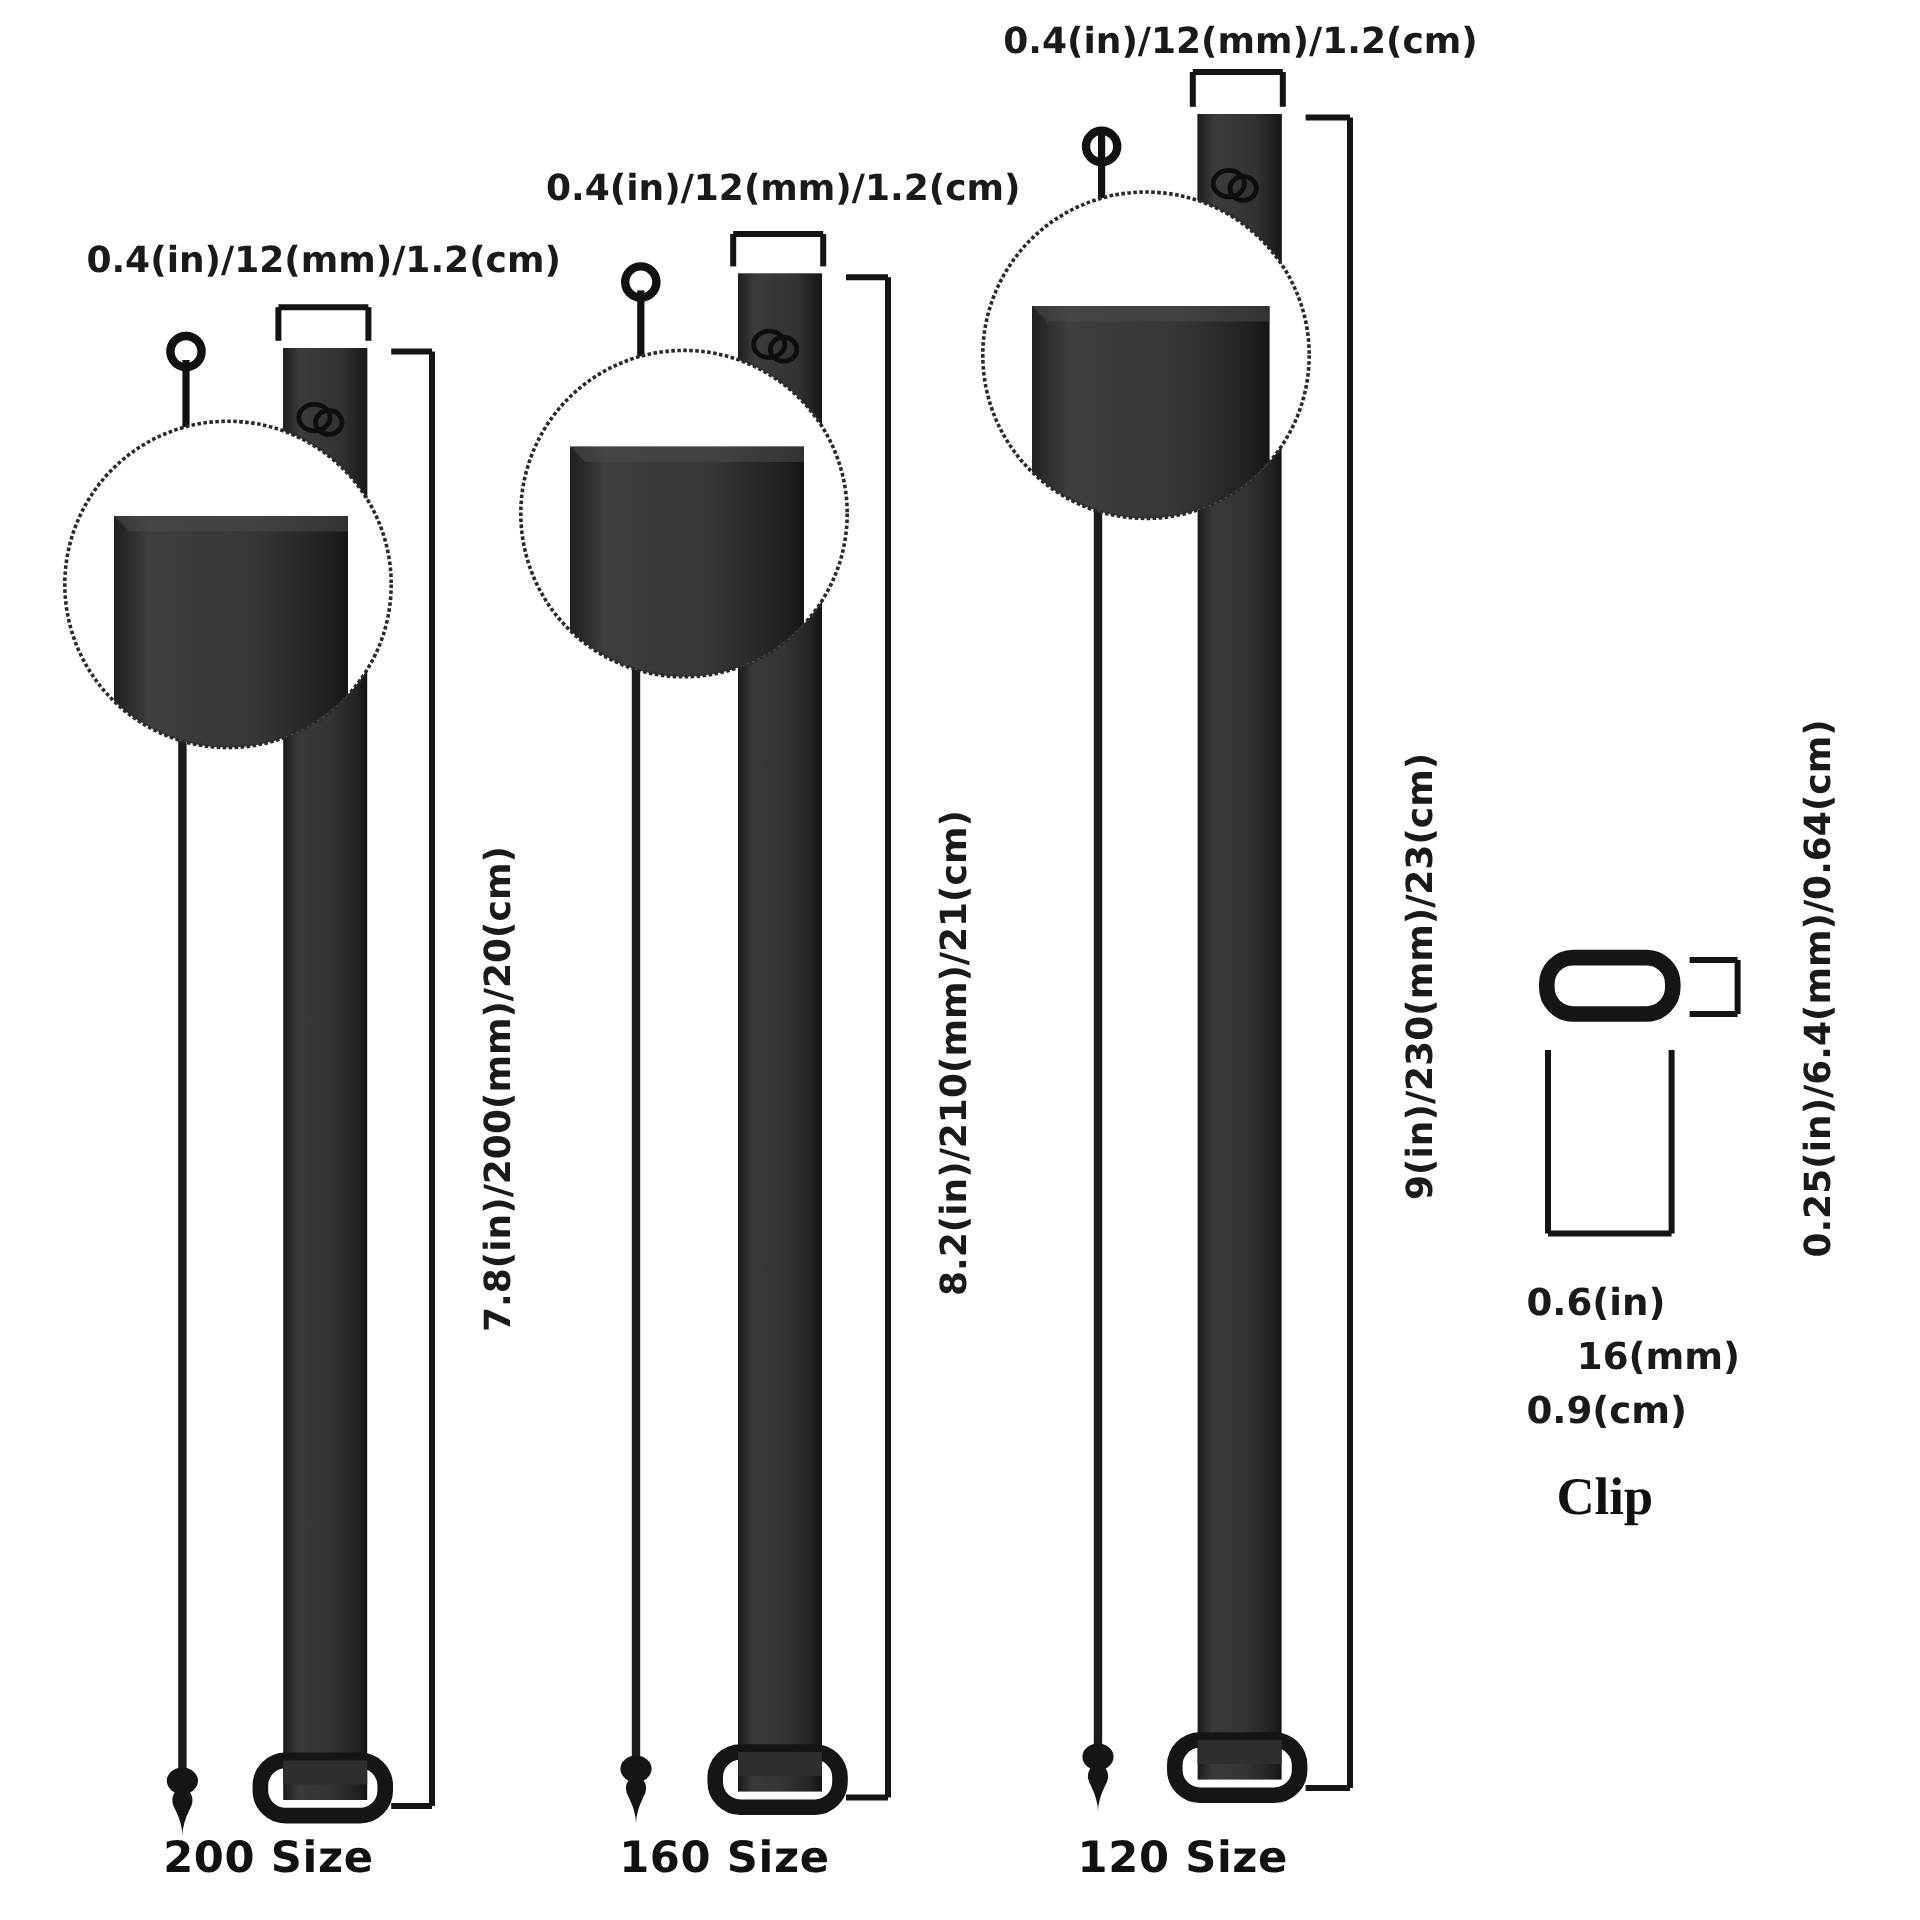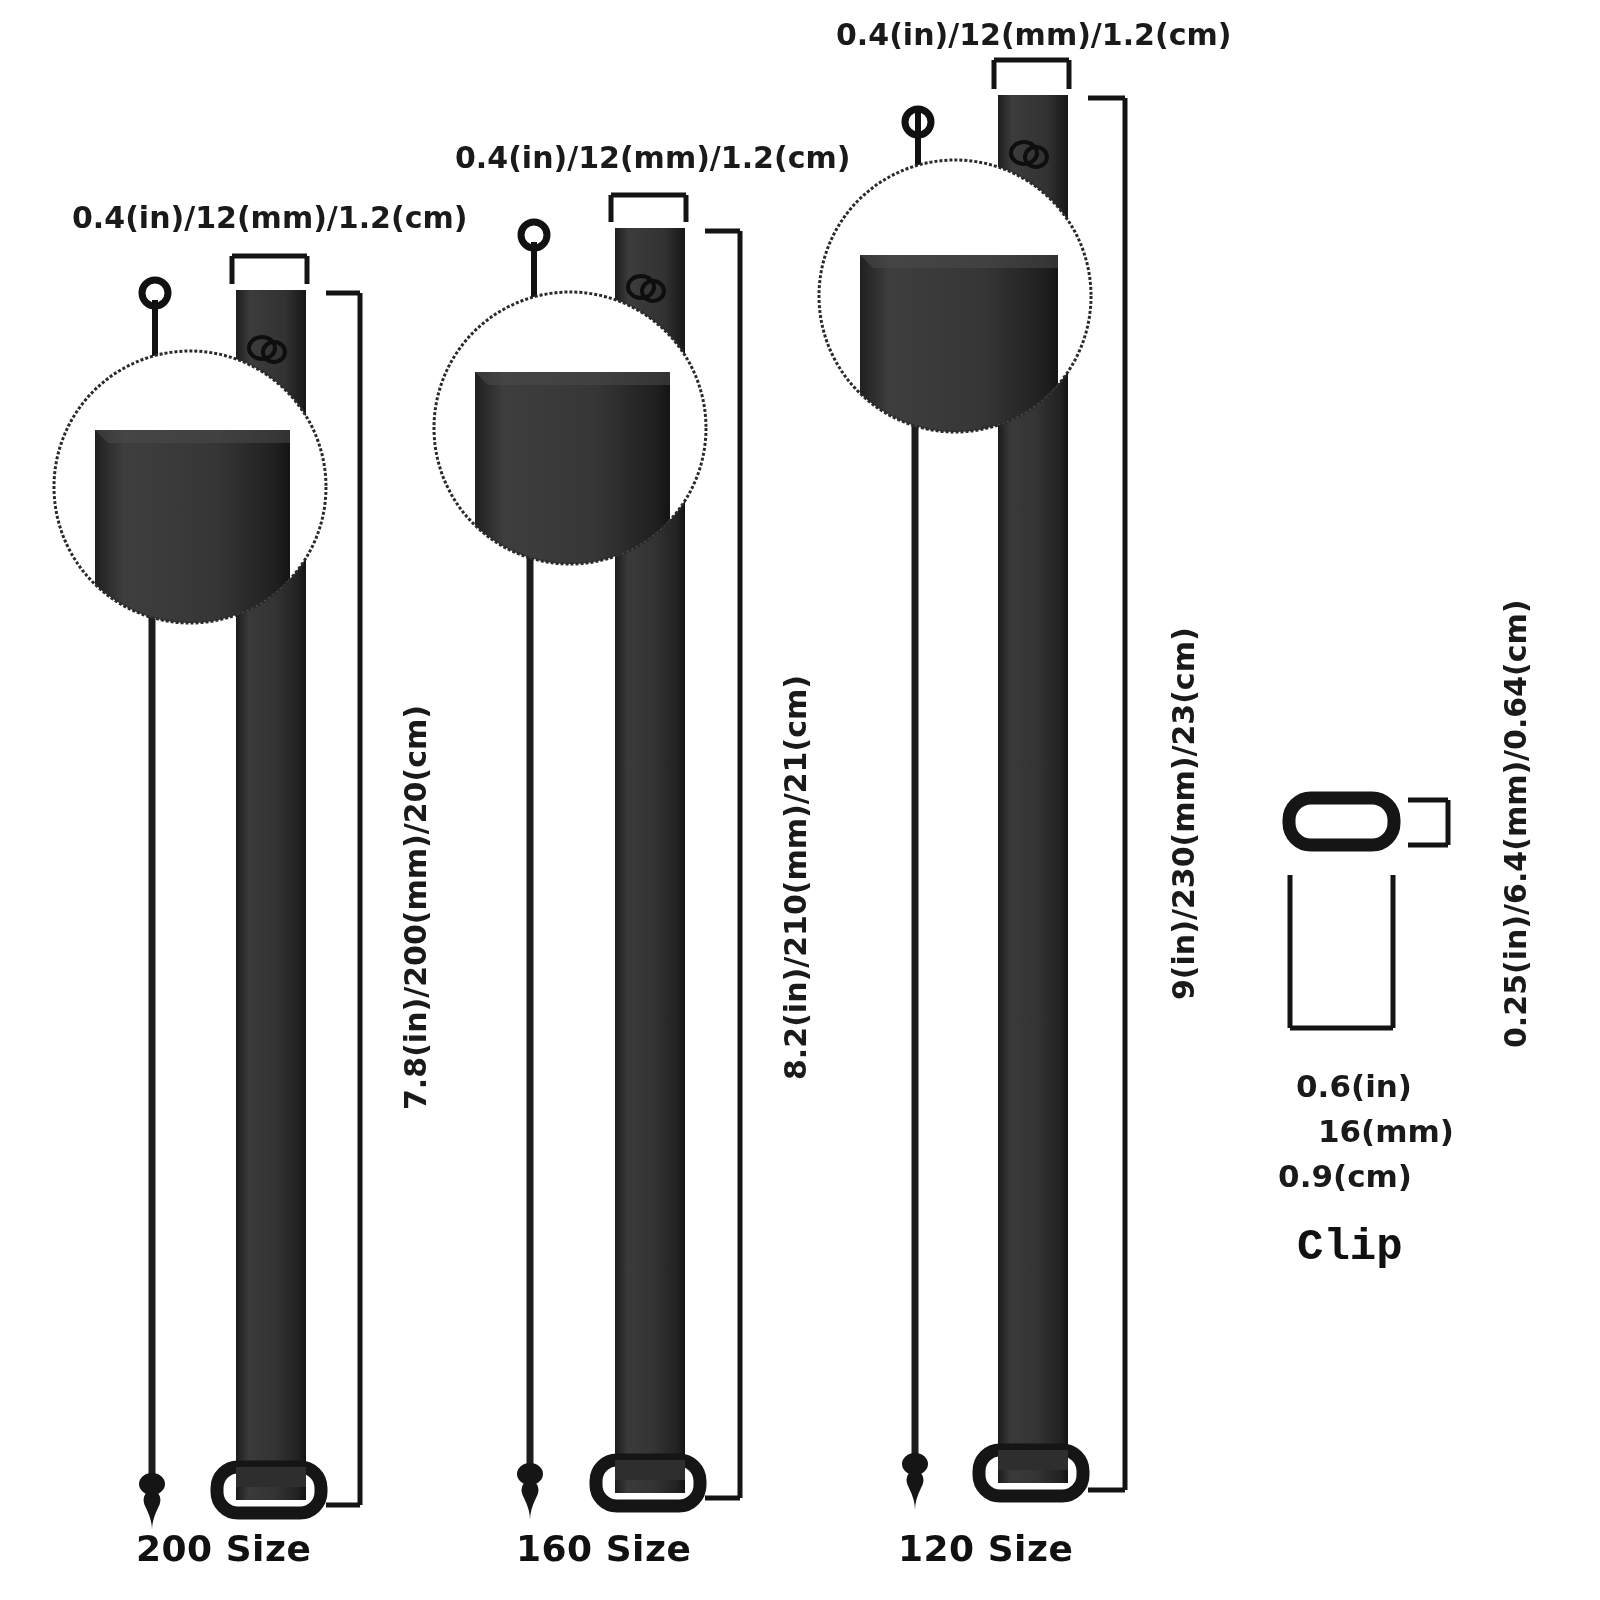--- a/index.html
+++ b/index.html
@@ -44,25 +44,25 @@
     white-space: nowrap;
     letter-spacing: 0.5px;
   }
   .clip-text {
     position: absolute;
     font-family: "DejaVu Sans", sans-serif;
     font-size: 31px;
     font-weight: 600;
     color: #1a1a1a;
     white-space: nowrap;
-    text-align: right;
+    text-align: left;
   }
   .clip-title {
     position: absolute;
-    font-family: Liberation Mono, monospace;
+    font-family: Liberation Serif, serif;
     font-size: 44px;
     font-weight: 800;
     color: #111111;
     white-space: nowrap;
   }
 </style>
 </head>
 <body>
 
 <div id="stage">

